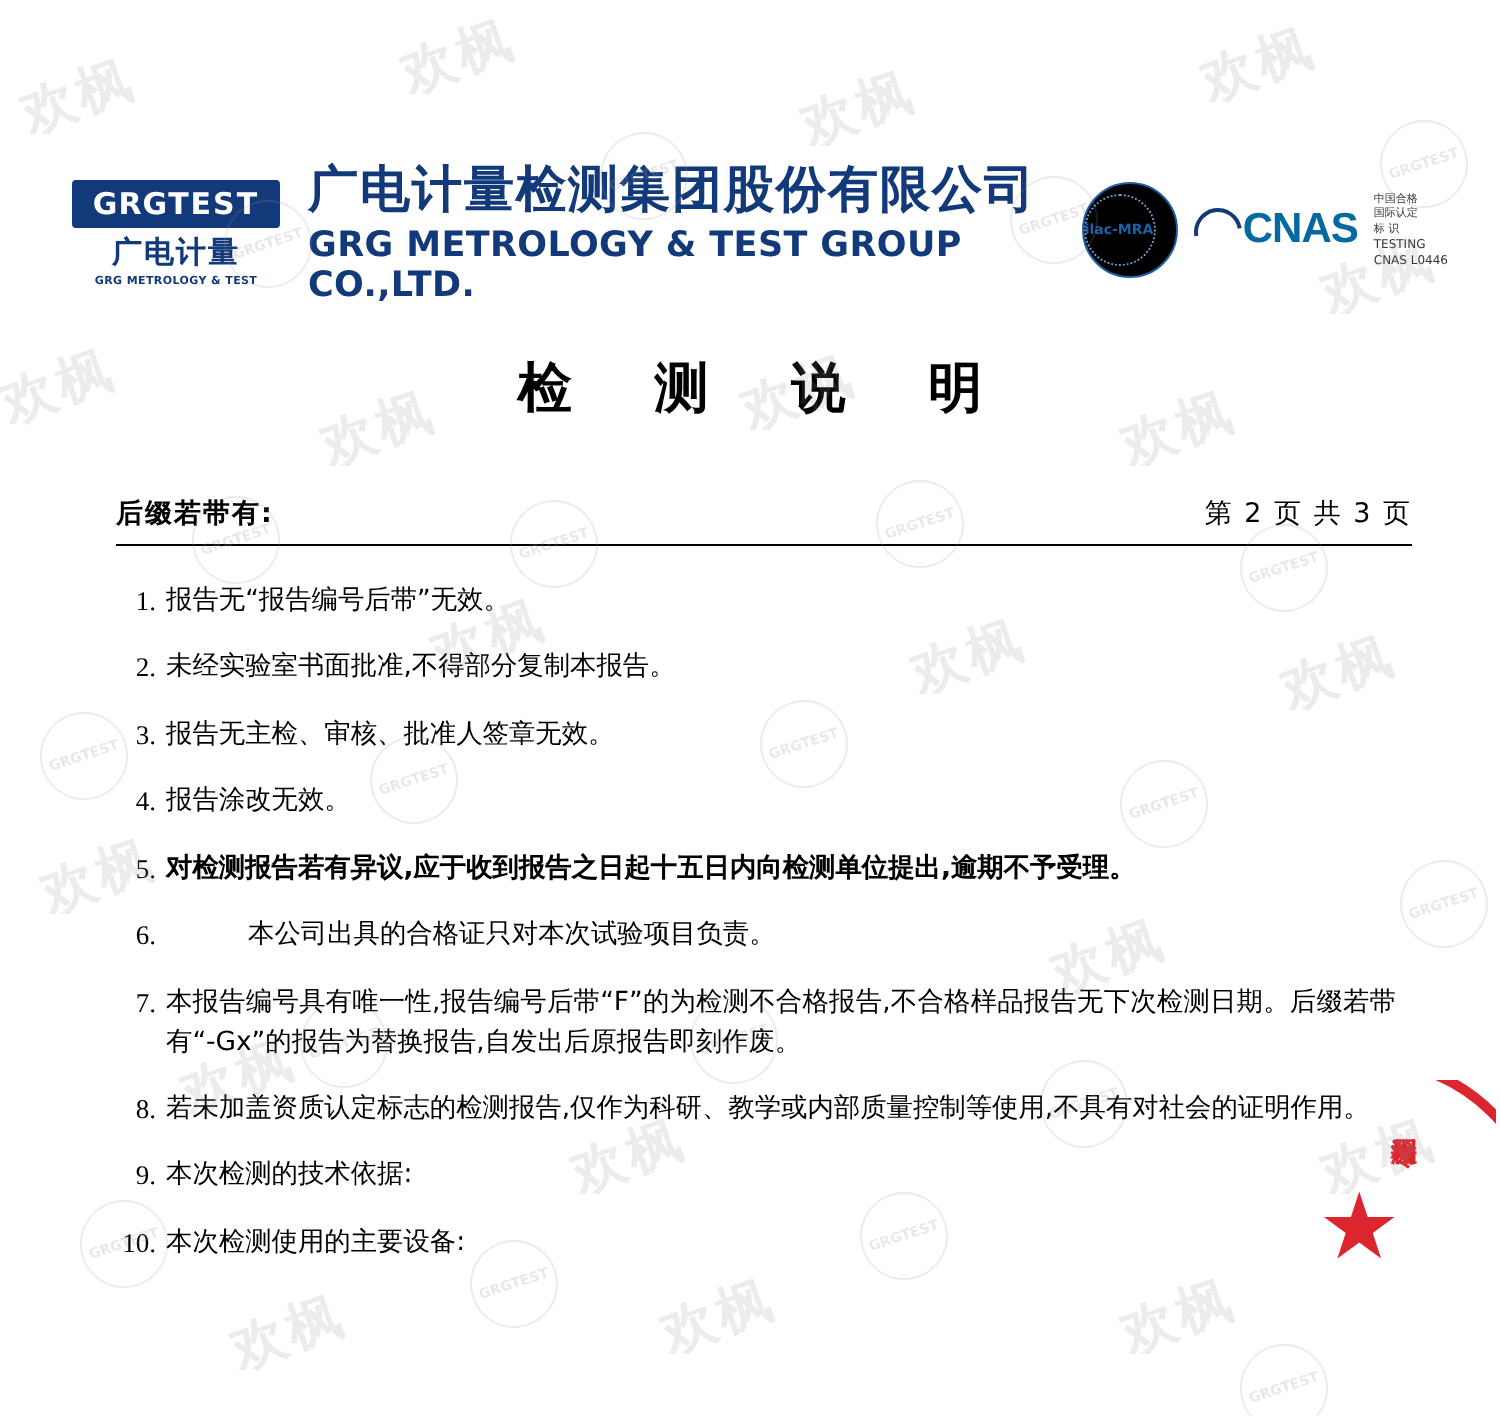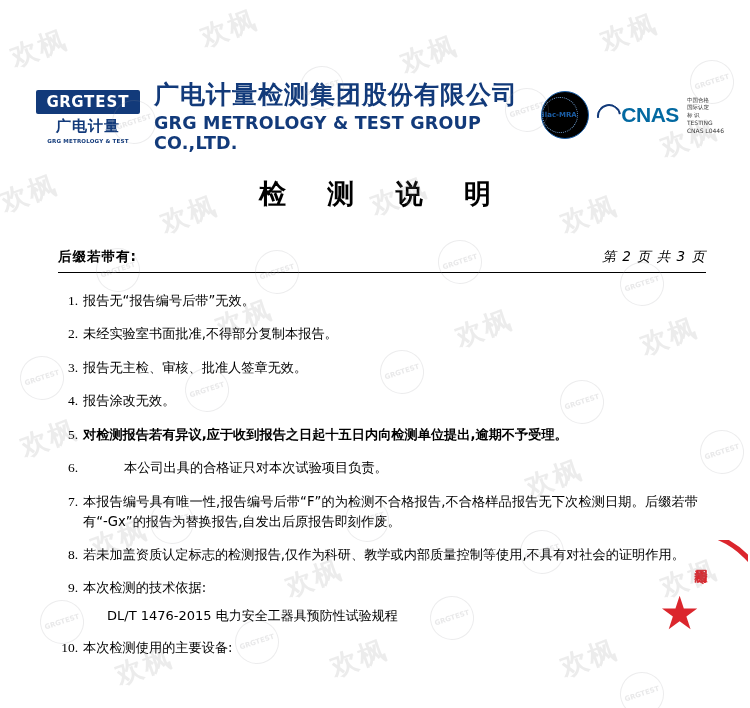--- a/index.html
+++ b/index.html
@@ -213,21 +213,20 @@
     font-family: "Liberation Serif", serif;
     font-size: 14px;
     margin-left: 18px;
     letter-spacing: 0.3px;
   }
   .page-info {
     margin-left: auto;
     font-family: "DejaVu Sans", sans-serif;
     font-size: 13.5px;
     letter-spacing: 1px;
-    font-style: italic;
   }
 
   
   ol.notes {
     margin: 18px 52px 0 56px;
     padding: 0;
     list-style: none;
     font-family: "DejaVu Sans", sans-serif;
     font-size: 13.2px;
     color: #000;
@@ -430,21 +429,20 @@
       <li>
         <span class="num">8.</span>
         <div style="flex: 1 1 auto;">
           <div class="txt">若未加盖资质认定标志的检测报告,仅作为科研、教学或内部质量控制等使用,不具有对社会的证明作用。</div>
         </div>
       </li>
       <li>
         <span class="num">9.</span>
         <div style="flex: 1 1 auto;">
           <div class="txt">本次检测的技术依据:</div>
-          <div class="sub-line">DL/T 1476-2015 电力安全工器具预防性试验规程</div>
         </div>
       </li>
       <li>
         <span class="num">10.</span>
         <div style="flex: 1 1 auto;">
           <div class="txt">本次检测使用的主要设备:</div>
         </div>
       </li>
     </ol>
 

